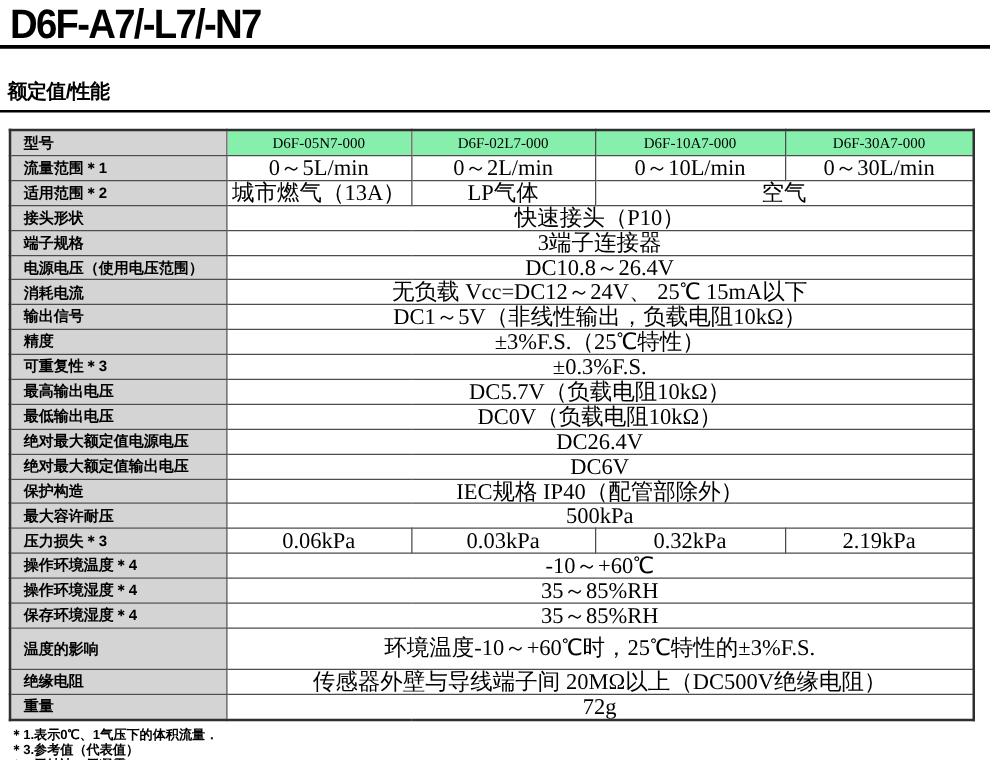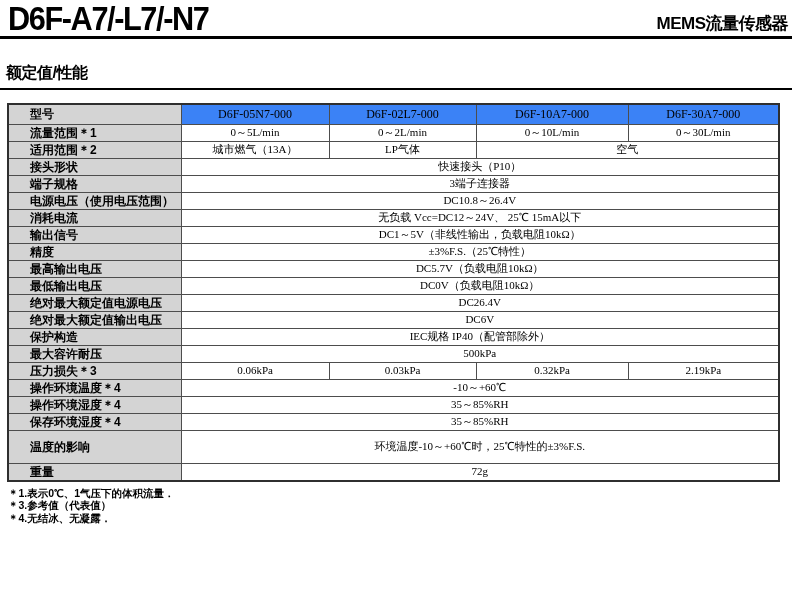--- a/index.html
+++ b/index.html
@@ -68,49 +68,48 @@
     line-height: 1.05;
     overflow: hidden;
     white-space: nowrap;
   }
   table.spec th.label {
     background: #d4d4d4;
     font-family: "Liberation Sans", sans-serif;
     font-weight: bold;
     font-size: 12px;
     text-align: left;
-    padding-left: 21px;
+    padding-left: 10px;
   }
   table.spec td.value {
     font-family: "Liberation Serif", serif;
-    font-size: 11px;
+    font-size: 18px;
     text-align: center;
   }
   table.spec tr.head td.value {
-    background: #3b82f6;
+    background: #86efac;
     font-size: 12px;
   }
   table.spec tr.head th, table.spec tr.head td { height: 19px; }
   table.spec tr.tall th, table.spec tr.tall td { height: 32px; }
   .footnotes {
     margin: 5px 0 0 8px;
     font-family: Liberation Sans, sans-serif;
     font-weight: bold;
     font-size: 10.5px;
     line-height: 1.18;
   }
 </style>
 </head>
 <body>
 
 <div class="page">
 
   <div class="masthead">
     <h1 class="doc-title">D6F-A7/-L7/-N7</h1>
-    <div class="product-name">MEMS流量传感器</div>
   </div>
 
   <div class="rule-thick"></div>
 
   <h2 class="section-title">额定值/性能</h2>
   <div class="rule-thin"></div>
 
   <table class="spec">
     <colgroup>
       <col style="width:173px">
@@ -158,20 +157,24 @@
         </tr>
         <tr>
           <th class="label">输出信号</th>
           <td class="value" colspan="4">DC1～5V（非线性输出，负载电阻10kΩ）</td>
         </tr>
         <tr>
           <th class="label">精度</th>
           <td class="value" colspan="4">±3%F.S.（25℃特性）</td>
         </tr>
         <tr>
+          <th class="label">可重复性＊3</th>
+          <td class="value" colspan="4">±0.3%F.S.</td>
+        </tr>
+        <tr>
           <th class="label">最高输出电压</th>
           <td class="value" colspan="4">DC5.7V（负载电阻10kΩ）</td>
         </tr>
         <tr>
           <th class="label">最低输出电压</th>
           <td class="value" colspan="4">DC0V（负载电阻10kΩ）</td>
         </tr>
         <tr>
           <th class="label">绝对最大额定值电源电压</th>
           <td class="value" colspan="4">DC26.4V</td>
@@ -205,20 +208,24 @@
         </tr>
         <tr>
           <th class="label">保存环境湿度＊4</th>
           <td class="value" colspan="4">35～85%RH</td>
         </tr>
         <tr class="tall">
           <th class="label">温度的影响</th>
           <td class="value" colspan="4">环境温度-10～+60℃时，25℃特性的±3%F.S.</td>
         </tr>
         <tr>
+          <th class="label">绝缘电阻</th>
+          <td class="value" colspan="4">传感器外壁与导线端子间  20MΩ以上（DC500V绝缘电阻）</td>
+        </tr>
+        <tr>
           <th class="label">重量</th>
           <td class="value" colspan="4">72g</td>
         </tr>
       </tbody>
   </table>
 
   <div class="footnotes" id="footnotes">
       <div>＊1.表示0℃、1气压下的体积流量．</div>
       <div>＊3.参考值（代表值）</div>
       <div>＊4.无结冰、无凝露．</div>

